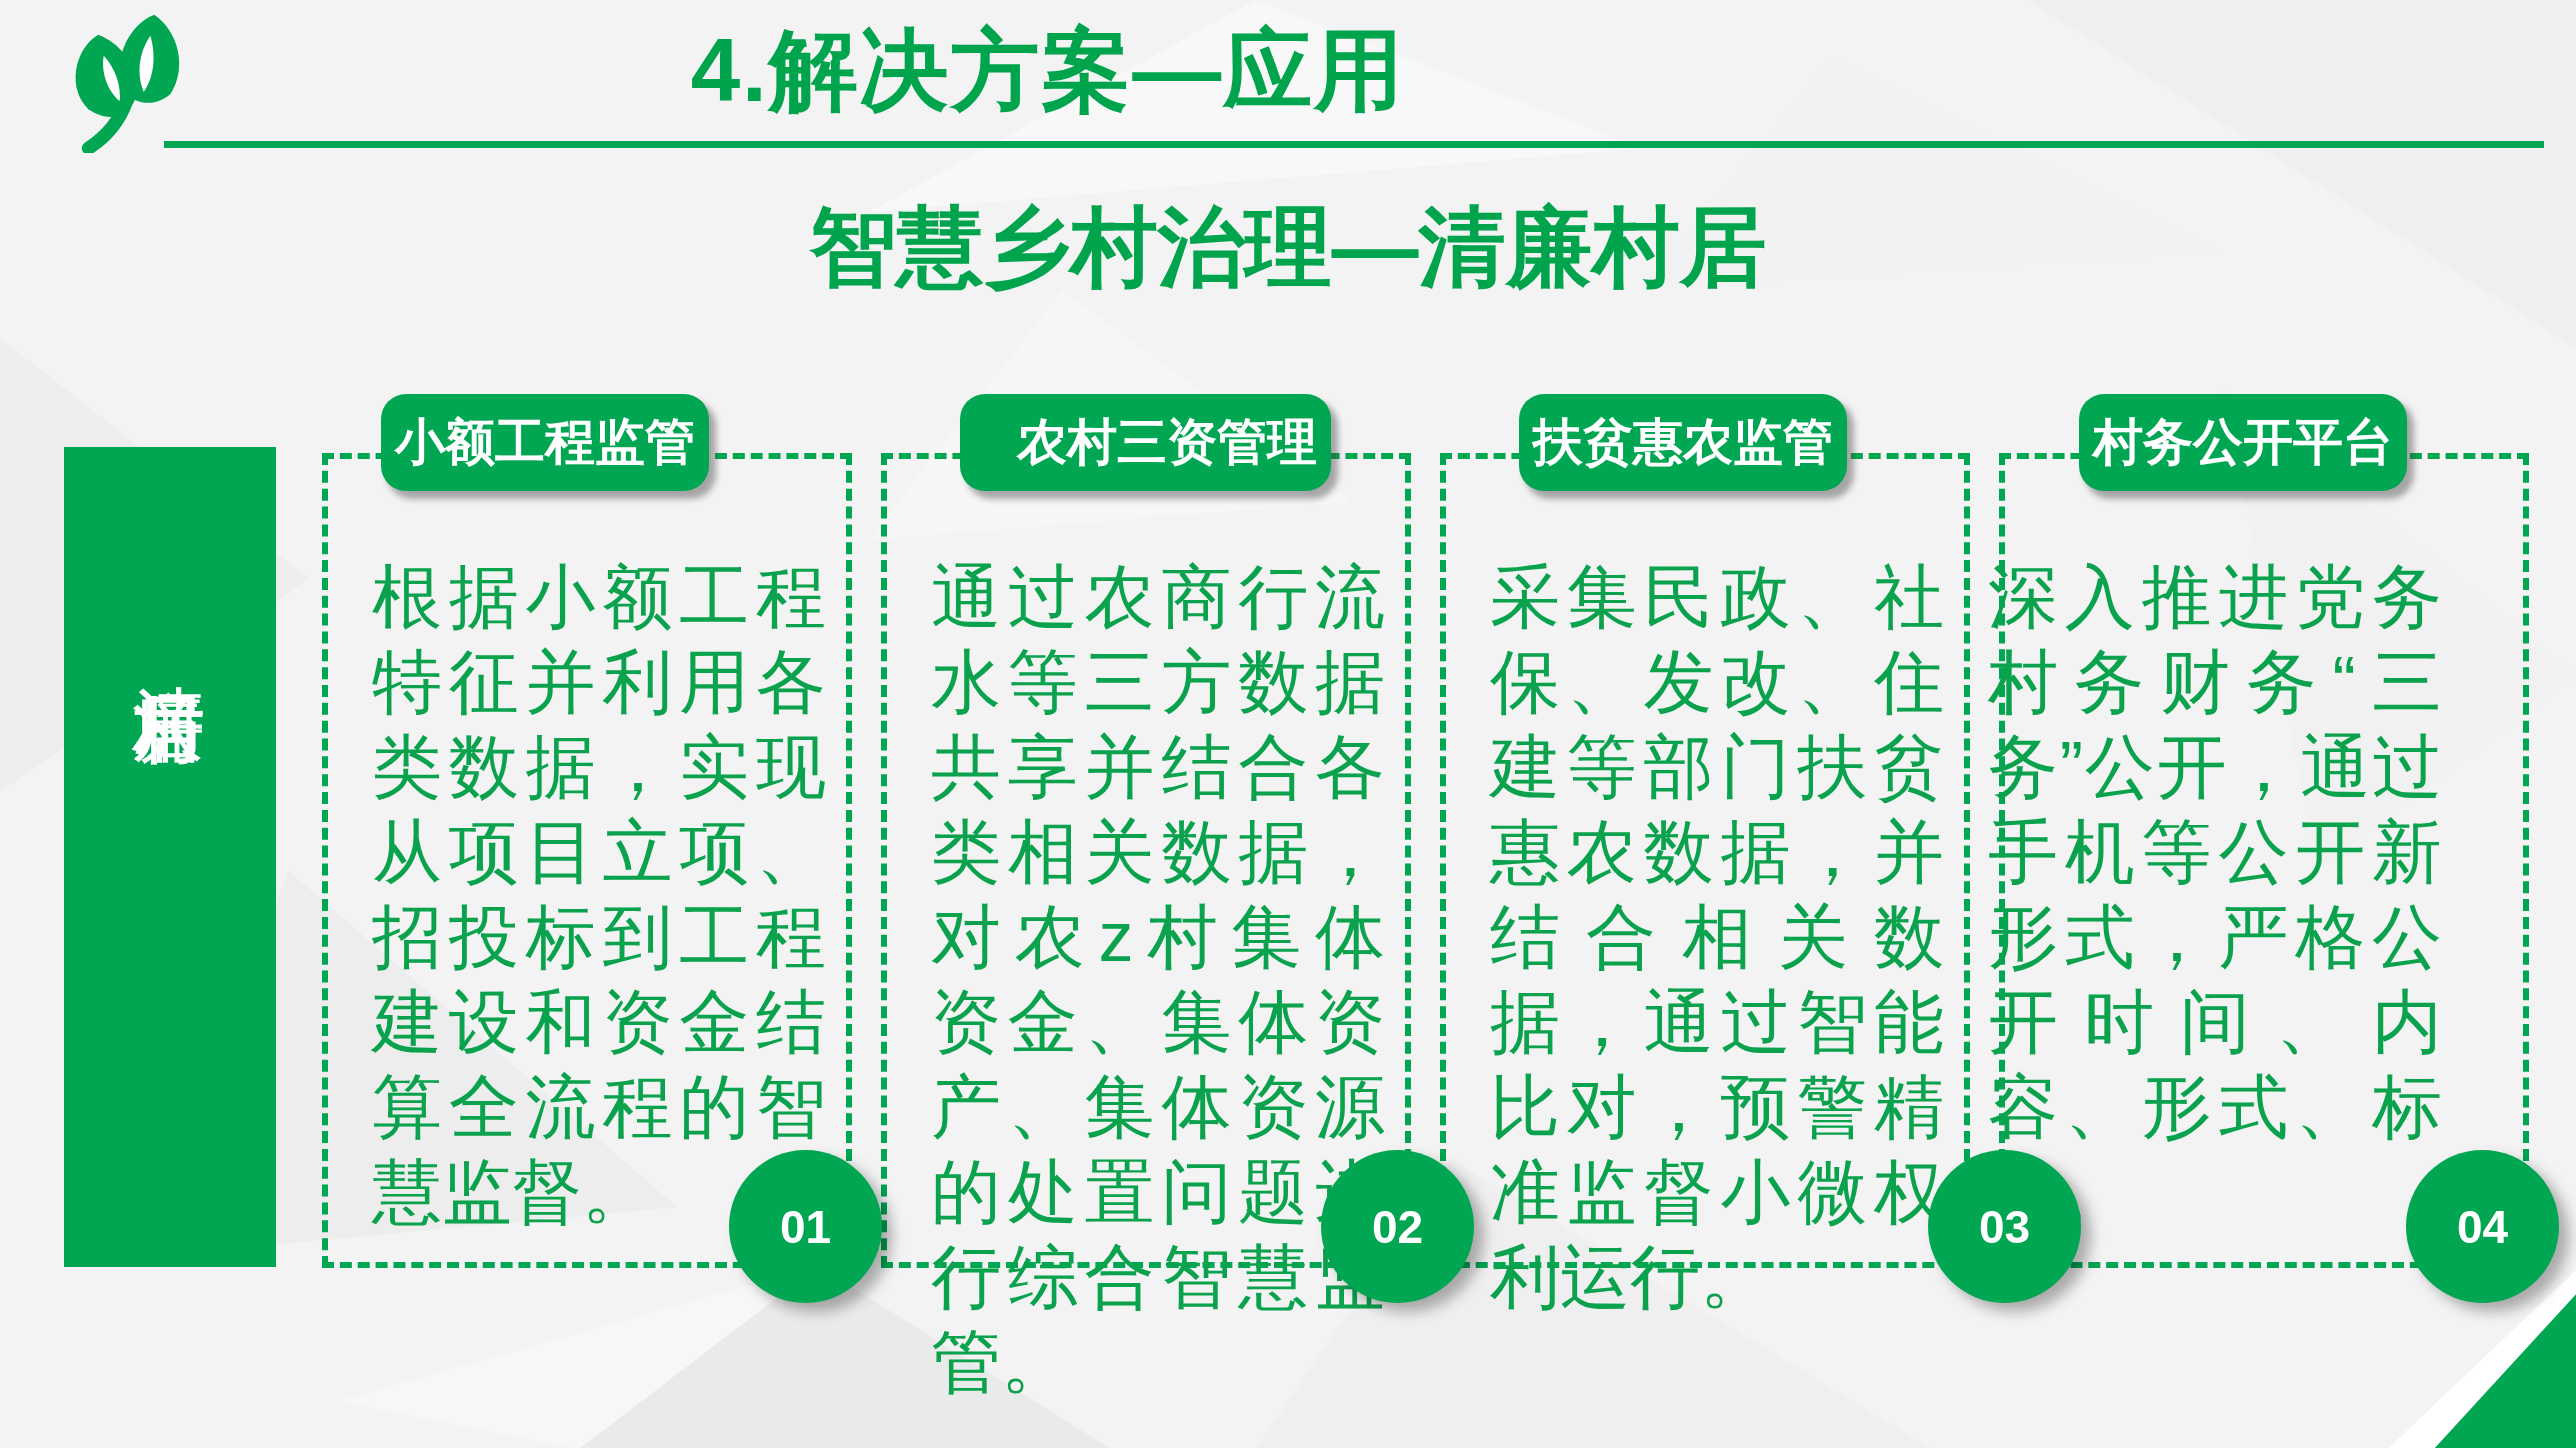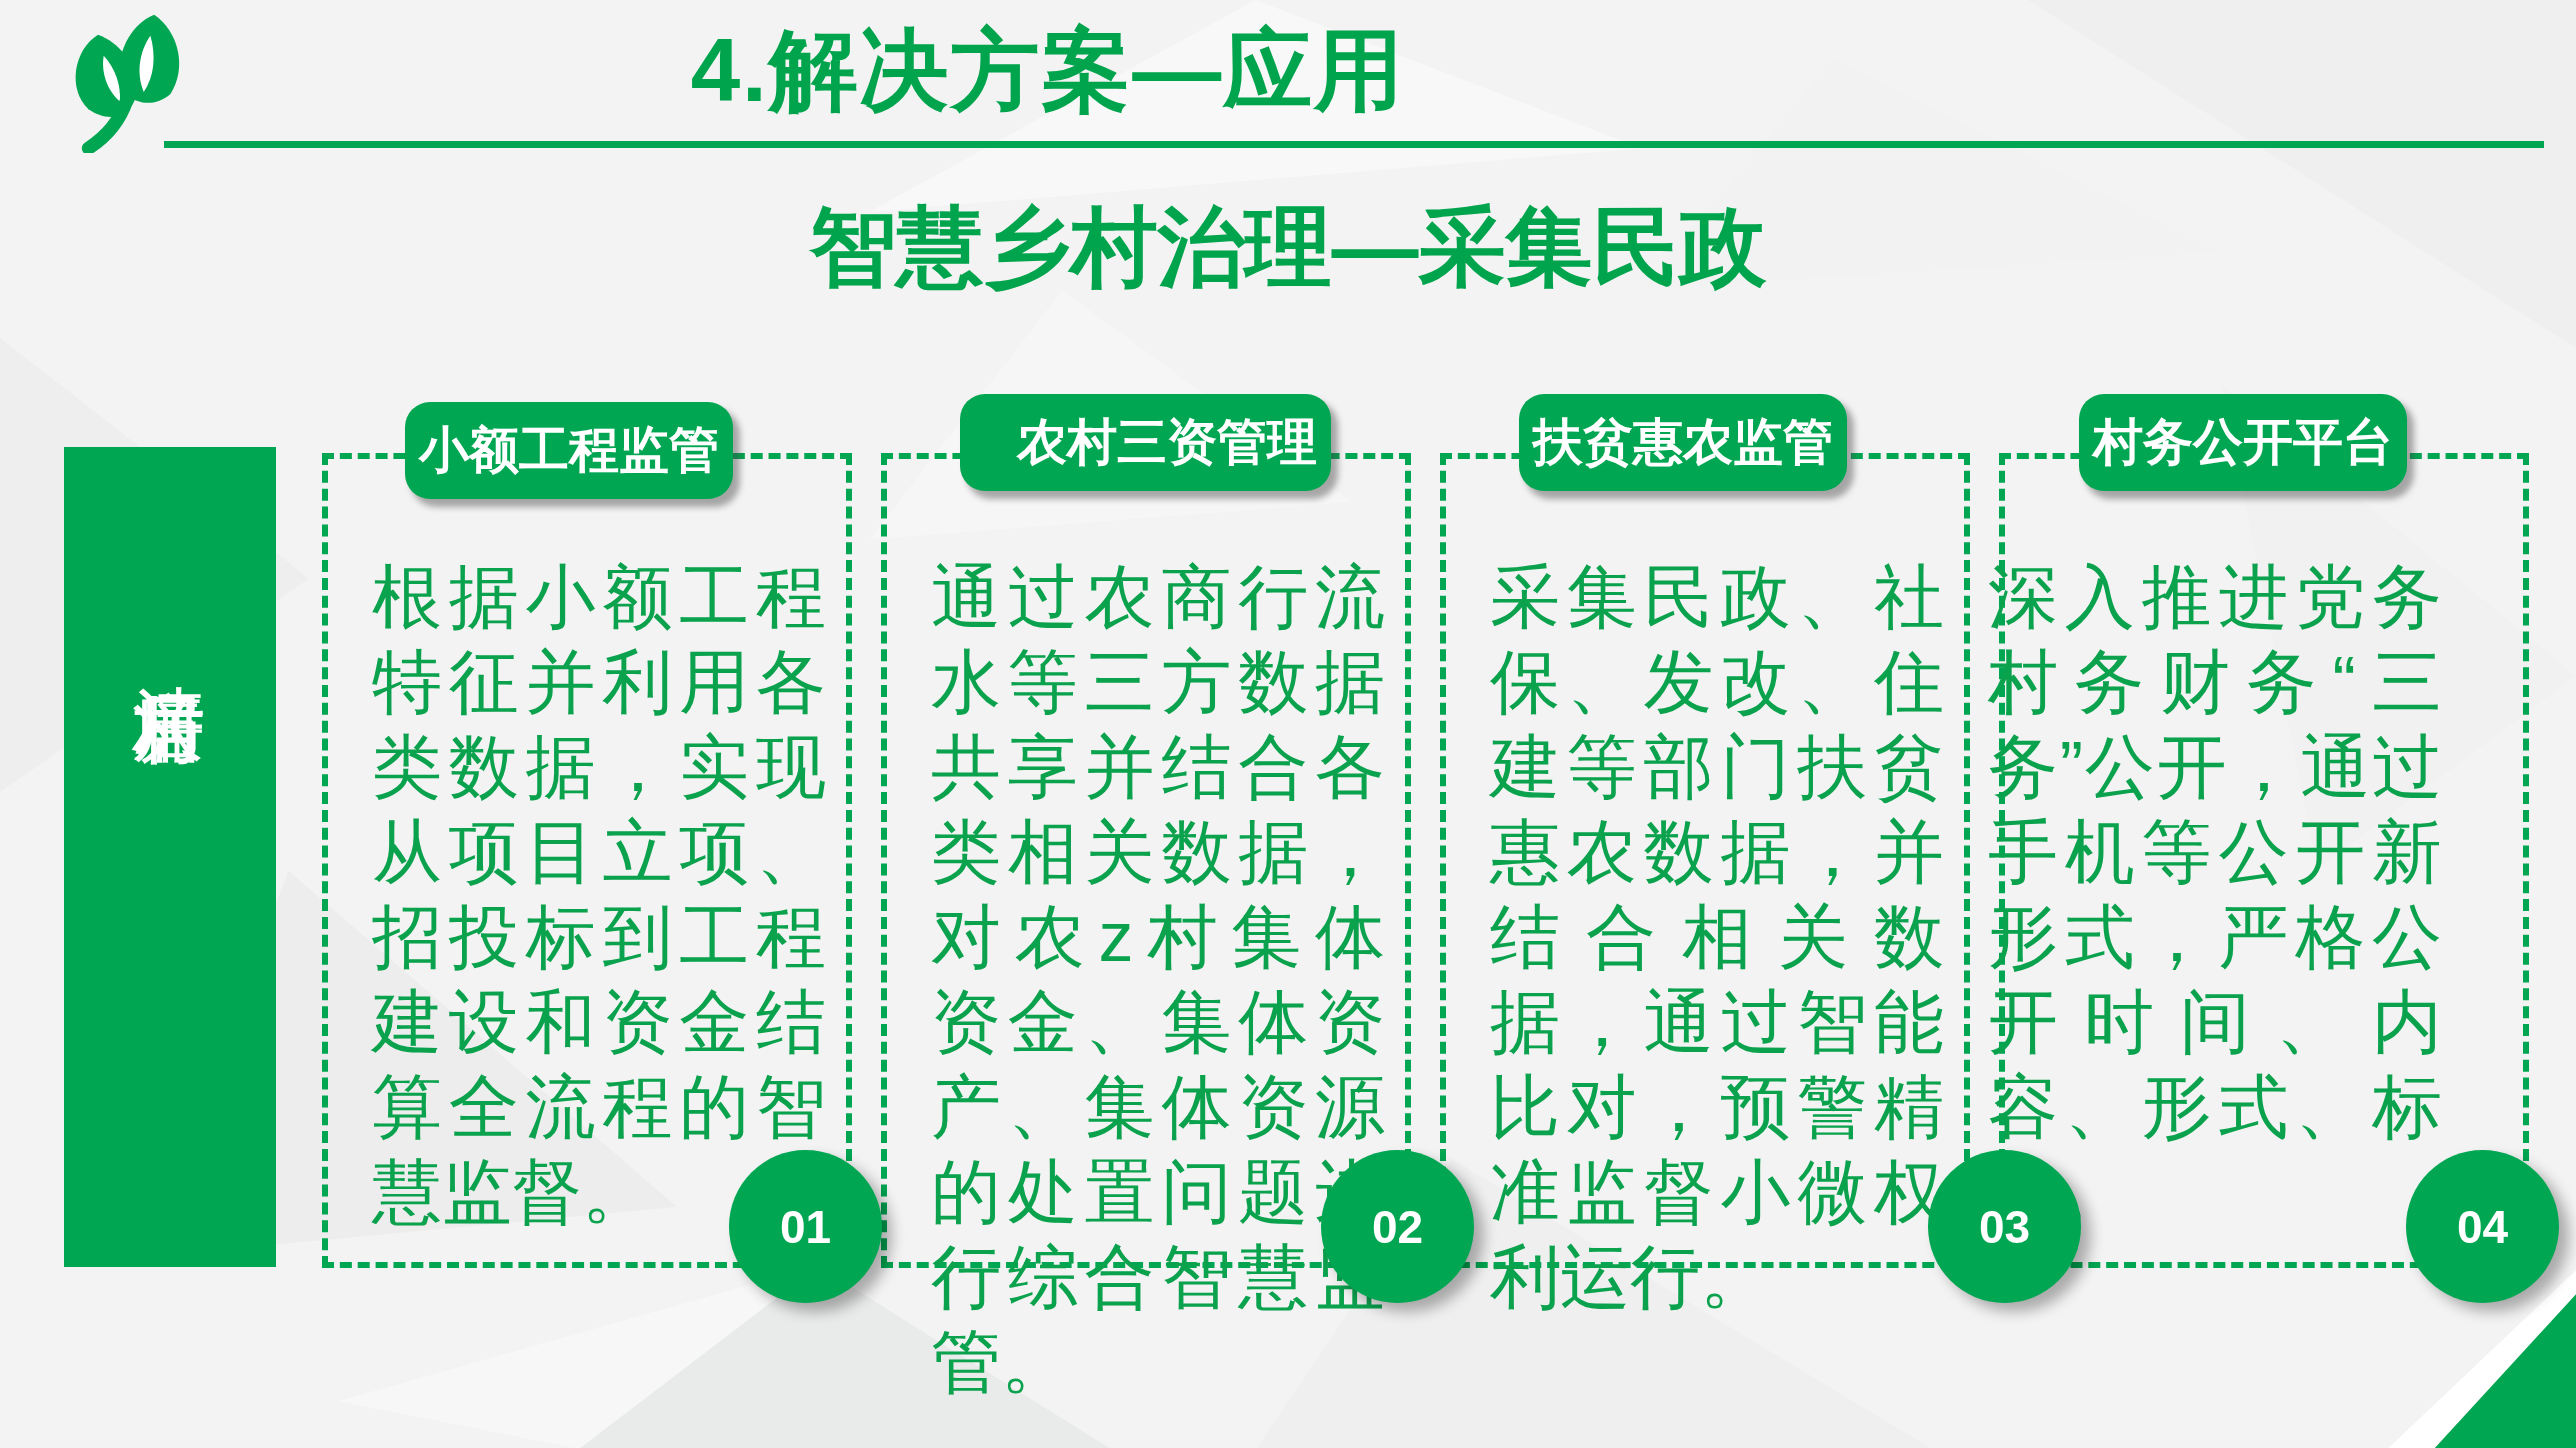--- a/index.html
+++ b/index.html
@@ -78,28 +78,28 @@
     <path d="M38,26 C12,42 6,84 28,104 C54,122 78,108 79,82 C77,55 60,34 38,26 Z" fill="#00a651"></path>
     <path d="M44,48 C56,61 62,78 61,96 C48,85 41,66 44,48 Z" fill="#ffffff"></path>
     <path d="M97,5 C122,22 132,60 114,88 C93,106 64,97 59,70 C60,38 75,14 97,5 Z" fill="#00a651"></path>
     <path d="M93,27 C99,48 97,70 86,86 C78,67 81,44 93,27 Z" fill="#ffffff"></path>
     <path d="M68,95 C61,116 48,132 28,145" stroke="#00a651" stroke-width="14" fill="none" stroke-linecap="round"></path>
   </svg>
 </div>
 
 <div class="abs page-title">4.解决方案—应用</div>
 <div class="abs title-underline"></div>
-<div class="abs subtitle">智慧乡村治理—采集民政</div>
+<div class="abs subtitle">智慧乡村治理—清廉村居</div>
 
 <div class="abs side-bar">
   <div class="side-bar-label">清廉村居</div>
 </div>
 
 <div class="col-box" style="left:322px;"></div>
-<div class="badge" style="left:405px;margin-top:8px;">小额工程监管</div>
+<div class="badge" style="left:381px;">小额工程监管</div>
 <div class="col-body" style="left:372px;">根据小额工程特征并利用各类数据，实现从项目立项、招投标到工程建设和资金结算全流程的智慧监督。</div>
 <div class="num-circle" style="left:729px;">01</div>
 
 <div class="col-box" style="left:881px;"></div>
 <div class="badge" style="left:960px;padding-left:43px;">农村三资管理</div>
 <div class="col-body" style="left:931px;">通过农商行流水等三方数据共享并结合各类相关数据，对农z村集体资金、集体资产、集体资源的处置问题进行综合智慧监管。</div>
 <div class="num-circle" style="left:1321px;">02</div>
 
 <div class="col-box" style="left:1440px;"></div>
 <div class="badge" style="left:1519px;">扶贫惠农监管</div>

